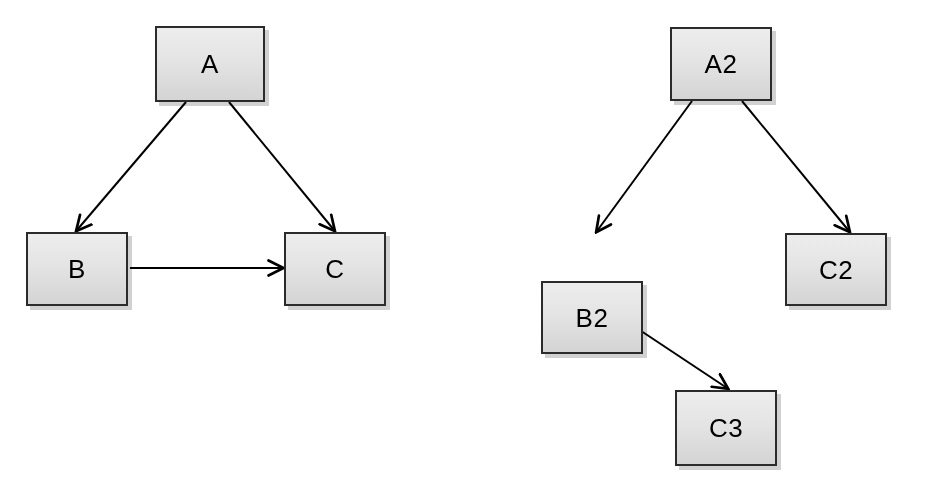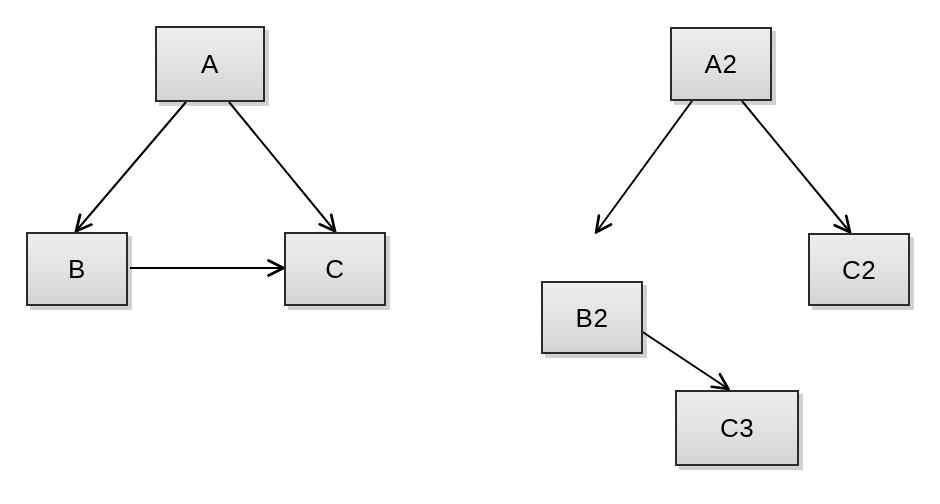--- a/index.html
+++ b/index.html
@@ -71,20 +71,20 @@
       </div>
       <div class="node" style="left: 284px; top: 232px; width: 102px; height: 74px;">
         <span class="node-label">C</span>
       </div>
       <div class="node" style="left: 670px; top: 27px; width: 102px; height: 74px; justify-content: center;">
         <span class="node-label">A2</span>
       </div>
       <div class="node" style="left: 541px; top: 233px; width: 102px; height: 73px; margin-top: 48px;">
         <span class="node-label">B2</span>
       </div>
-      <div class="node" style="left: 808px; top: 233px; width: 102px; height: 73px;">
+      <div class="node" style="left: 785px; top: 233px; width: 102px; height: 73px;">
         <span class="node-label">C2</span>
       </div>
-      <div class="node" style="left: 675px; top: 390px; width: 124px; height: 76px; align-items: center;">
+      <div class="node" style="left: 675px; top: 390px; width: 102px; height: 76px; align-items: center;">
         <span class="node-label">C3</span>
       </div>
     </div>
 </div>
 
 </body></html>

